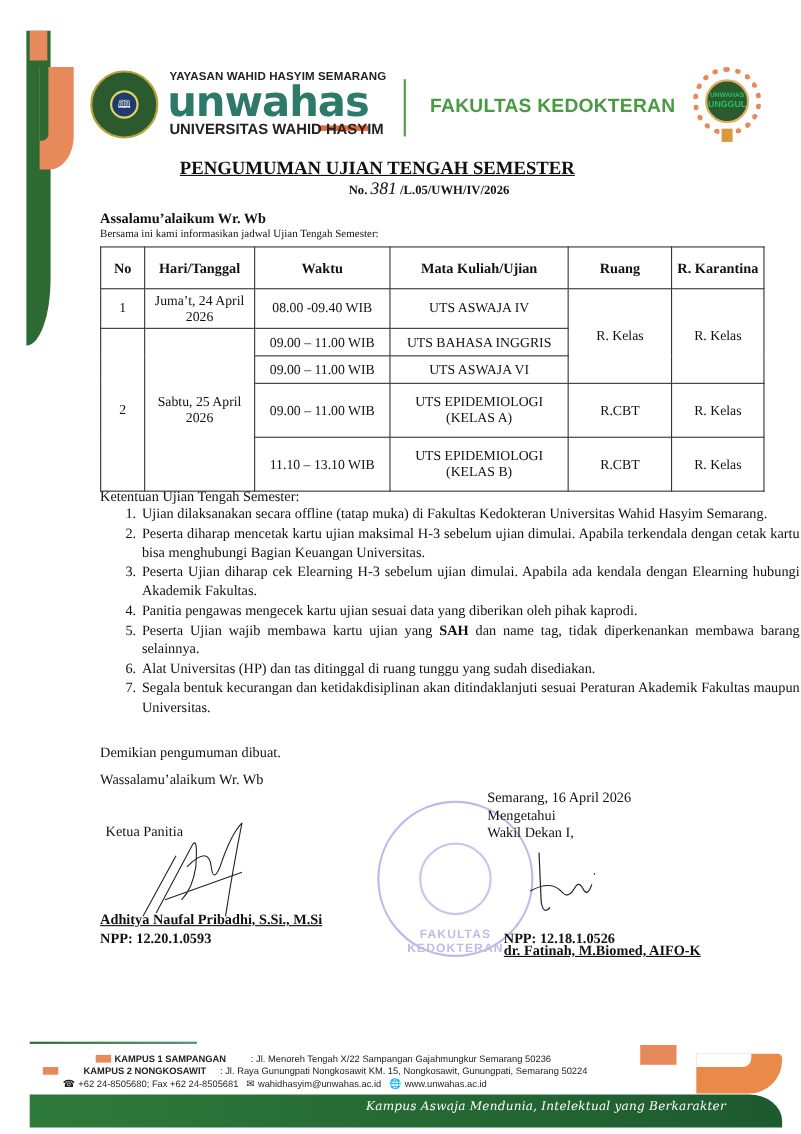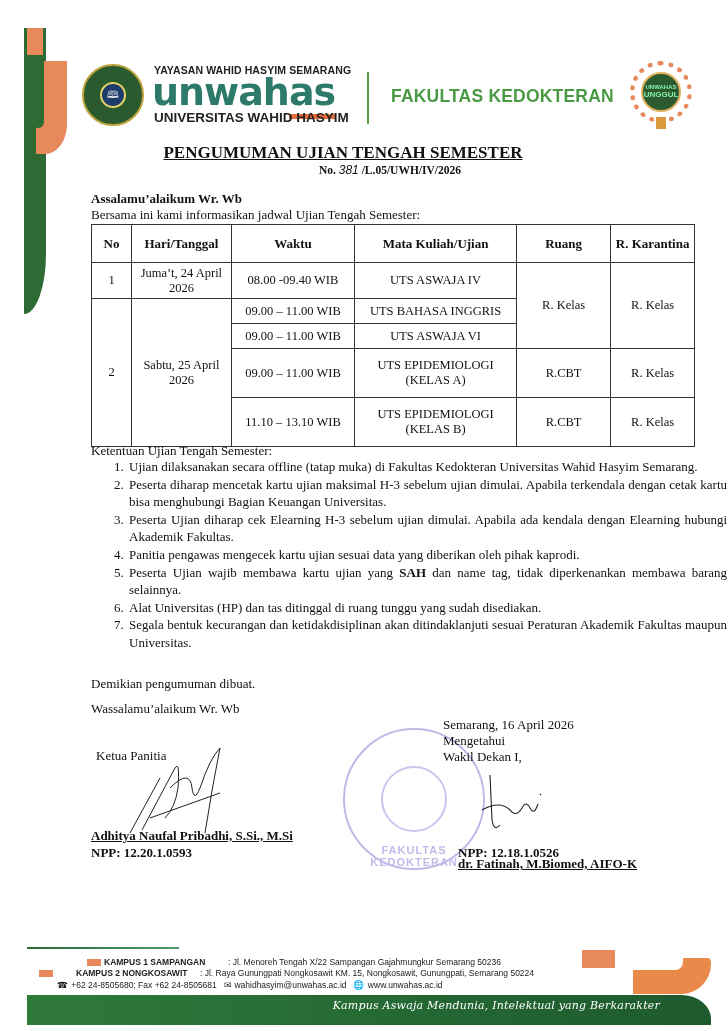--- a/index.html
+++ b/index.html
@@ -15,32 +15,32 @@
   .seal { position: absolute; left: 82px; top: 64px; width: 62px; height: 62px; border-radius: 50%; background: #2a5a2e; border: 2px solid #b9a23c; box-sizing: border-box; display:flex; align-items:center; justify-content:center; }
   .seal-inner { width: 26px; height: 26px; border-radius: 50%; background: #1d3c6b; border: 2px solid #e2d26a; box-sizing:border-box; display:flex; align-items:center; justify-content:center; color:#eee; font-size:10px; font-family:"DejaVu Sans",sans-serif; }
   .yayasan { position: absolute; left: 154px; top: 64px; font-family: "Liberation Sans", sans-serif; font-weight: bold; font-size: 10.5px; color: #222; letter-spacing: 0.1px; }
   .brand { position: absolute; left: 152px; top: 72px; font-family: "DejaVu Sans", sans-serif; font-weight: bold; font-size: 38px; line-height: 40px; color: #2d7a6a; letter-spacing: -1px; }
   .brand-accent { color: #2d7a6a; border-bottom: 5px solid #e86a3a; }
   .univ { position: absolute; left: 154px; top: 110px; font-family: "Liberation Sans", sans-serif; font-weight: bold; font-size: 13.5px; color: #222; }
   .header-divider { position: absolute; left: 367px; top: 72px; width: 2px; height: 52px; background: #5a9a4a; }
   .faculty { position: absolute; left: 391px; top: 86px; font-family: "Liberation Sans", sans-serif; font-weight: bold; font-size: 17.5px; color: #4a9a44; letter-spacing: 0.2px; }
   .badge { position: absolute; left: 630px; top: 55px; width: 62px; height: 72px; }
   .badge-wreath { position:absolute; left:0; top:6px; width:62px; height:62px; border-radius:50%; border: 5px dotted #e8895b; box-sizing:border-box; }
-  .badge-core { position:absolute; left:11px; top:17px; width:40px; height:40px; border-radius:50%; background:#2a5a2e; border:2px solid #e0b060; box-sizing:border-box; color:#86efac; font-family:"Liberation Sans",sans-serif; font-weight:bold; text-align:center; }
+  .badge-core { position:absolute; left:11px; top:17px; width:40px; height:40px; border-radius:50%; background:#2a5a2e; border:2px solid #e0b060; box-sizing:border-box; color:#22c55e; font-family:"Liberation Sans",sans-serif; font-weight:bold; text-align:center; }
   .badge-core .l1 { font-size:6px; margin-top:10px; display:block; }
   .badge-core .l2 { font-size:8px; display:block; }
   .badge-ribbon { position:absolute; left:26px; top:62px; width:10px; height:12px; background:#d89a3c; }
 
   
   .title { position: absolute; left: 0; width: 660px; top: 143px; text-align: center; font-weight: bold; font-size: 17px; text-decoration: underline; padding-left: 26px; box-sizing: border-box; }
   .doc-no { position: absolute; left: 0; width: 728px; top: 163px; text-align: center; font-weight: bold; font-size: 11.5px; padding-left: 52px; box-sizing: border-box; }
-  .doc-no .hand { font-family: Liberation Sans, sans-serif; font-weight: normal; font-style: italic; font-size: 12px; }
+  .doc-no .hand { font-family: Liberation Serif, serif; font-weight: normal; font-style: italic; font-size: 16px; }
 
   .greeting { position: absolute; left: 91px; top: 191px; font-weight: bold; font-size: 13px; }
-  .intro { position: absolute; left: 91px; top: 207px; font-size: 13px; }
+  .intro { position: absolute; left: 91px; top: 207px; font-size: 10px; }
 
   
   table.schedule { position: absolute; left: 91px; top: 224px; width: 604px; border-collapse: collapse; font-size: 12.5px; }
   table.schedule th, table.schedule td { border: 1.2px solid #333; text-align: center; vertical-align: middle; padding: 2px 3px; line-height: 15px; }
   table.schedule th { font-weight: bold; font-size: 13px; height: 33px; }
   .c-no { width: 36px; } .c-day { width: 96px; } .c-time { width: 130px; } .c-sub { width: 166px; margin-top: 20px; } .c-room { width: 96px; } .c-kar { width: 80px; }
   tr.r1 td { height: 31px; }
   tr.r2 td, tr.r3 td { height: 20px; }
   tr.r4 td { height: 44px; }
   tr.r5 td { height: 44px; }

